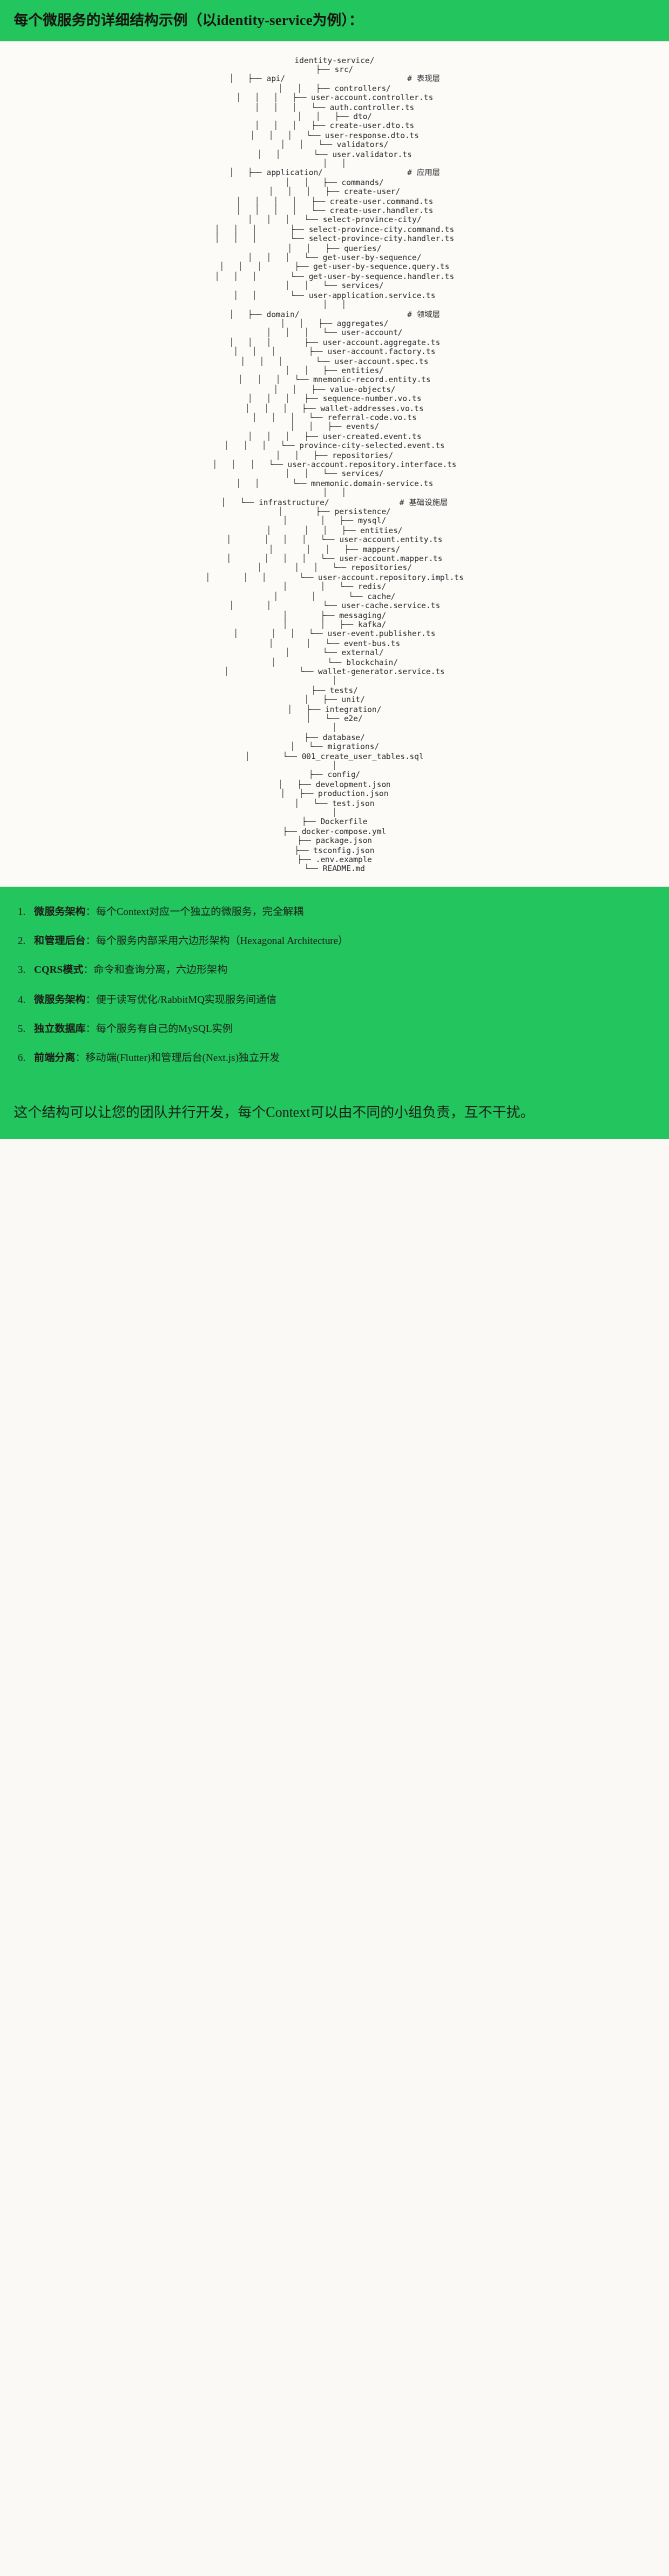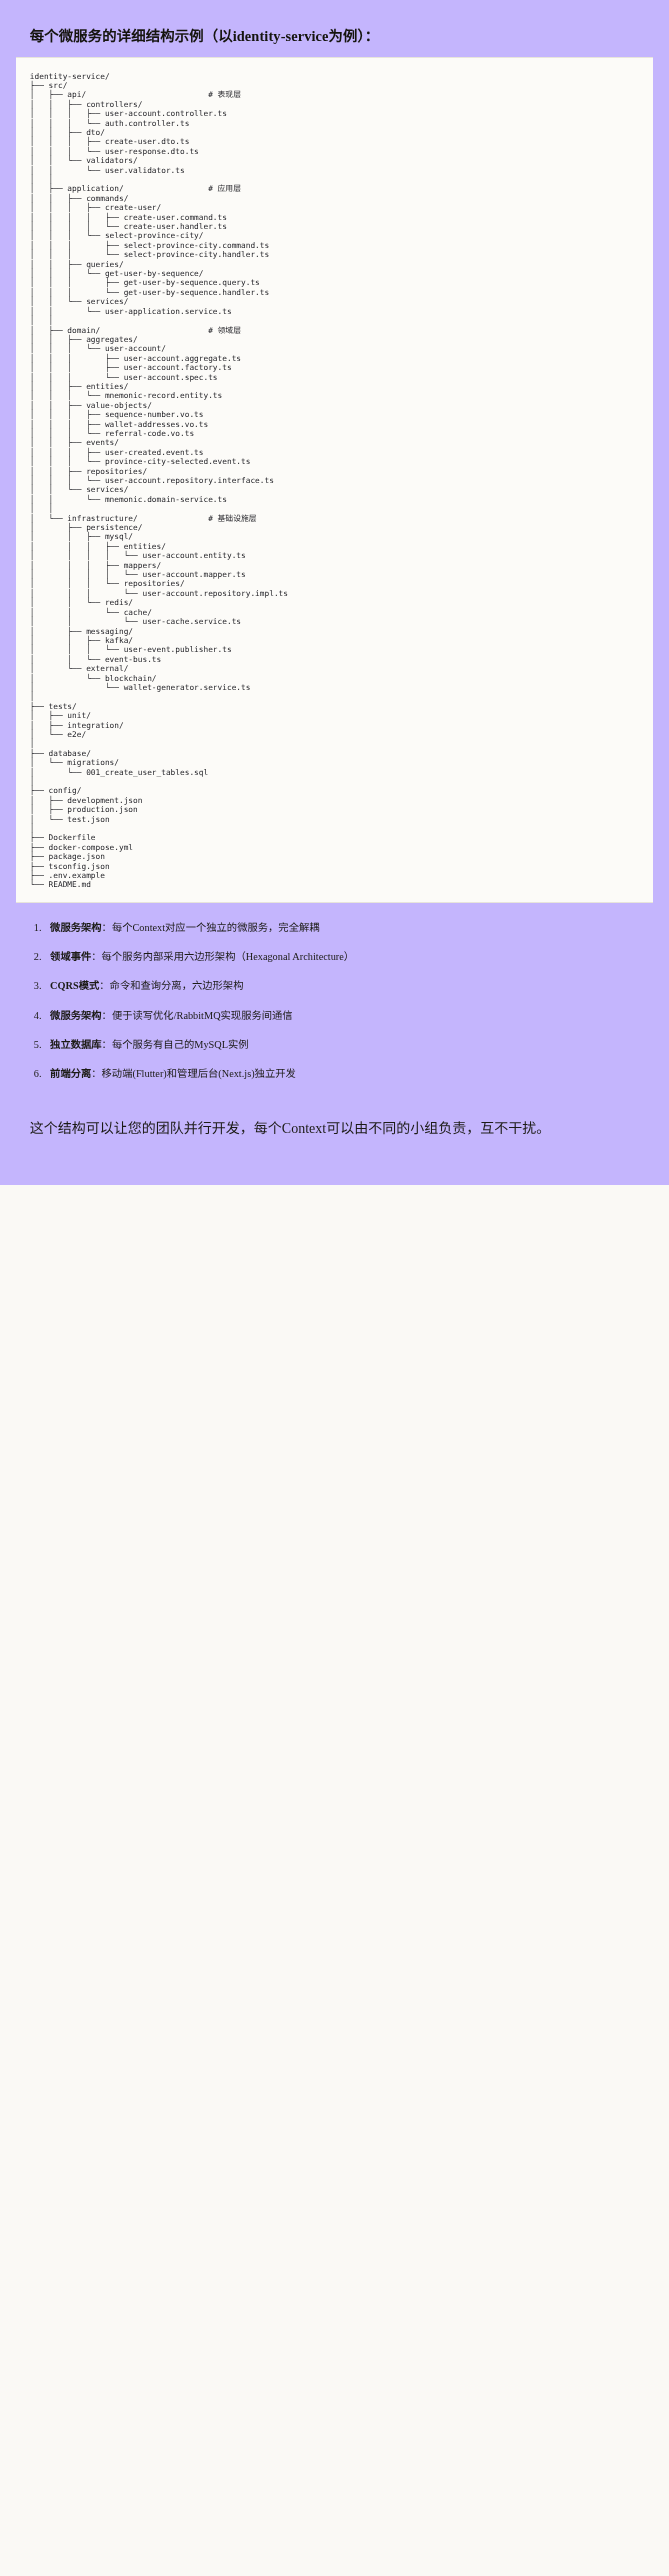--- a/index.html
+++ b/index.html
@@ -10,22 +10,22 @@
   }
   body {
     width: 669px;
     font-family: "Liberation Serif", "DejaVu Serif", serif;
     color: #1a1a18;
     -webkit-font-smoothing: antialiased;
   }
   .page {
     width: 669px;
     box-sizing: border-box;
-    padding: 16px;
-    background: #c4b5fd;
+    padding: 0;
+    background: #22c55e;
   }
 
   
   .doc-heading {
     font-family: "Liberation Serif", "DejaVu Serif", serif;
     font-weight: bold;
     font-size: 14.4px;
     line-height: 1.35;
     color: #16150f;
     padding: 11.3px 13.8px 10px 13.8px;
@@ -45,20 +45,21 @@
   pre.tree {
     margin: 0;
     padding: 0 13.8px;
     font-family: "DejaVu Sans Mono", "Liberation Mono", monospace;
     font-size: 7.8px;
     line-height: 9.4px;
     color: #26262b;
     white-space: pre;
     tab-size: 4;
     letter-spacing: 0px;
+    text-align: center;
   }
 
   
   .notes {
     padding: 12.5px 13.8px 5px 13.8px;
   }
   .notes-title {
     font-family: "Liberation Serif", "DejaVu Serif", serif;
     font-weight: bold;
     font-size: 11.3px;
@@ -199,21 +200,21 @@
 └── README.md</pre>
   </div>
 
   <div class="notes">
 
     <ol class="notes-list">
       <li>
         <span class="note-term">微服务架构</span><span class="note-sep">：</span><span class="note-desc">每个Context对应一个独立的微服务，完全解耦</span>
       </li>
       <li>
-        <span class="note-term">领域事件</span><span class="note-sep">：</span><span class="note-desc">每个服务内部采用六边形架构（Hexagonal Architecture）</span>
+        <span class="note-term">和管理后台</span><span class="note-sep">：</span><span class="note-desc">每个服务内部采用六边形架构（Hexagonal Architecture）</span>
       </li>
       <li>
         <span class="note-term">CQRS模式</span><span class="note-sep">：</span><span class="note-desc">命令和查询分离，六边形架构</span>
       </li>
       <li>
         <span class="note-term">微服务架构</span><span class="note-sep">：</span><span class="note-desc">便于读写优化/RabbitMQ实现服务间通信</span>
       </li>
       <li>
         <span class="note-term">独立数据库</span><span class="note-sep">：</span><span class="note-desc">每个服务有自己的MySQL实例</span>
       </li>

